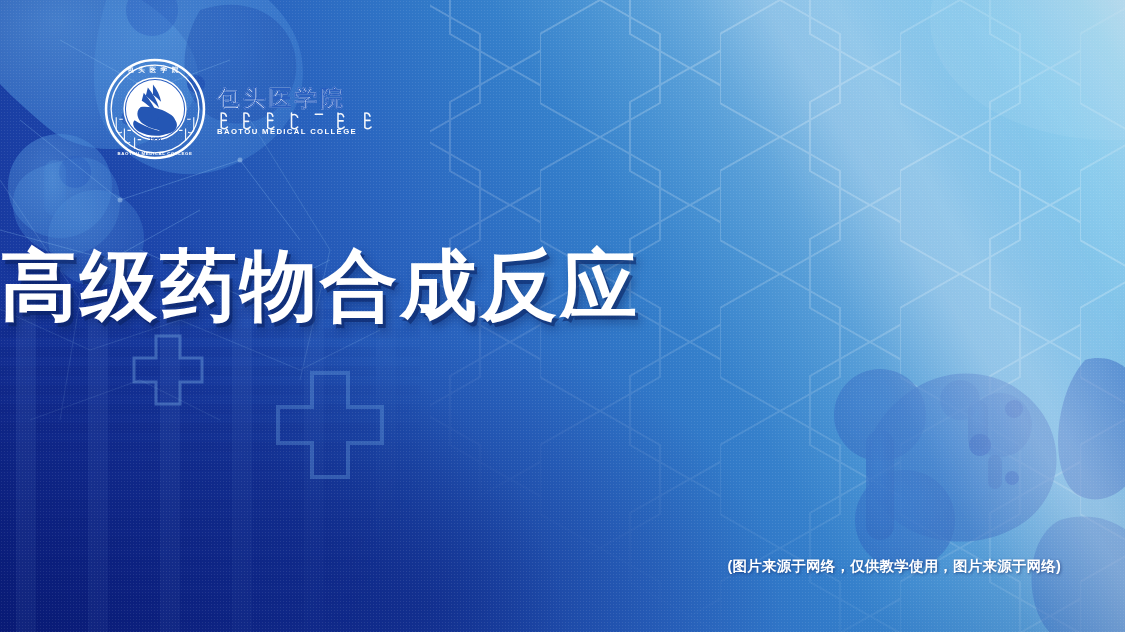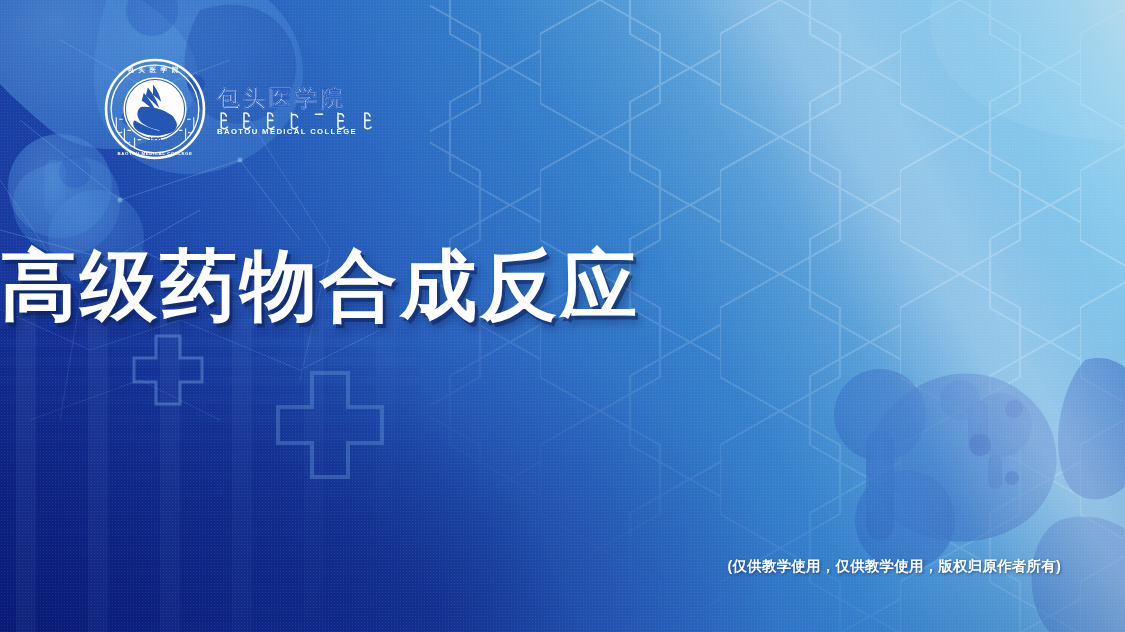--- a/index.html
+++ b/index.html
@@ -330,15 +330,15 @@
         <path d="M 240,58 v 28 M 240,60 q 9,-3 11,5 M 240,73 h 10 M 240,86 q 7,5 12,-1"></path>
         <path d="M 292,58 v 28 M 292,58 q 8,-2 10,6 M 292,72 h 10 M 292,86 q 7,5 12,-1"></path>
       </g>
       <text x="6" y="99" fill="#ffffff" font-family="Liberation Sans, sans-serif" font-size="15" font-weight="700" letter-spacing="2.6">BAOTOU MEDICAL COLLEGE</text>
     </svg>
   </div>
 
   <div class="title">高级药物合成反应</div>
 
 
-  <div class="footnote">(仅供教学使用，仅供教学使用，版权归原作者所有)</div>
+  <div class="footnote">(图片来源于网络，仅供教学使用，图片来源于网络)</div>
 
 </div>
 
 </body></html>

